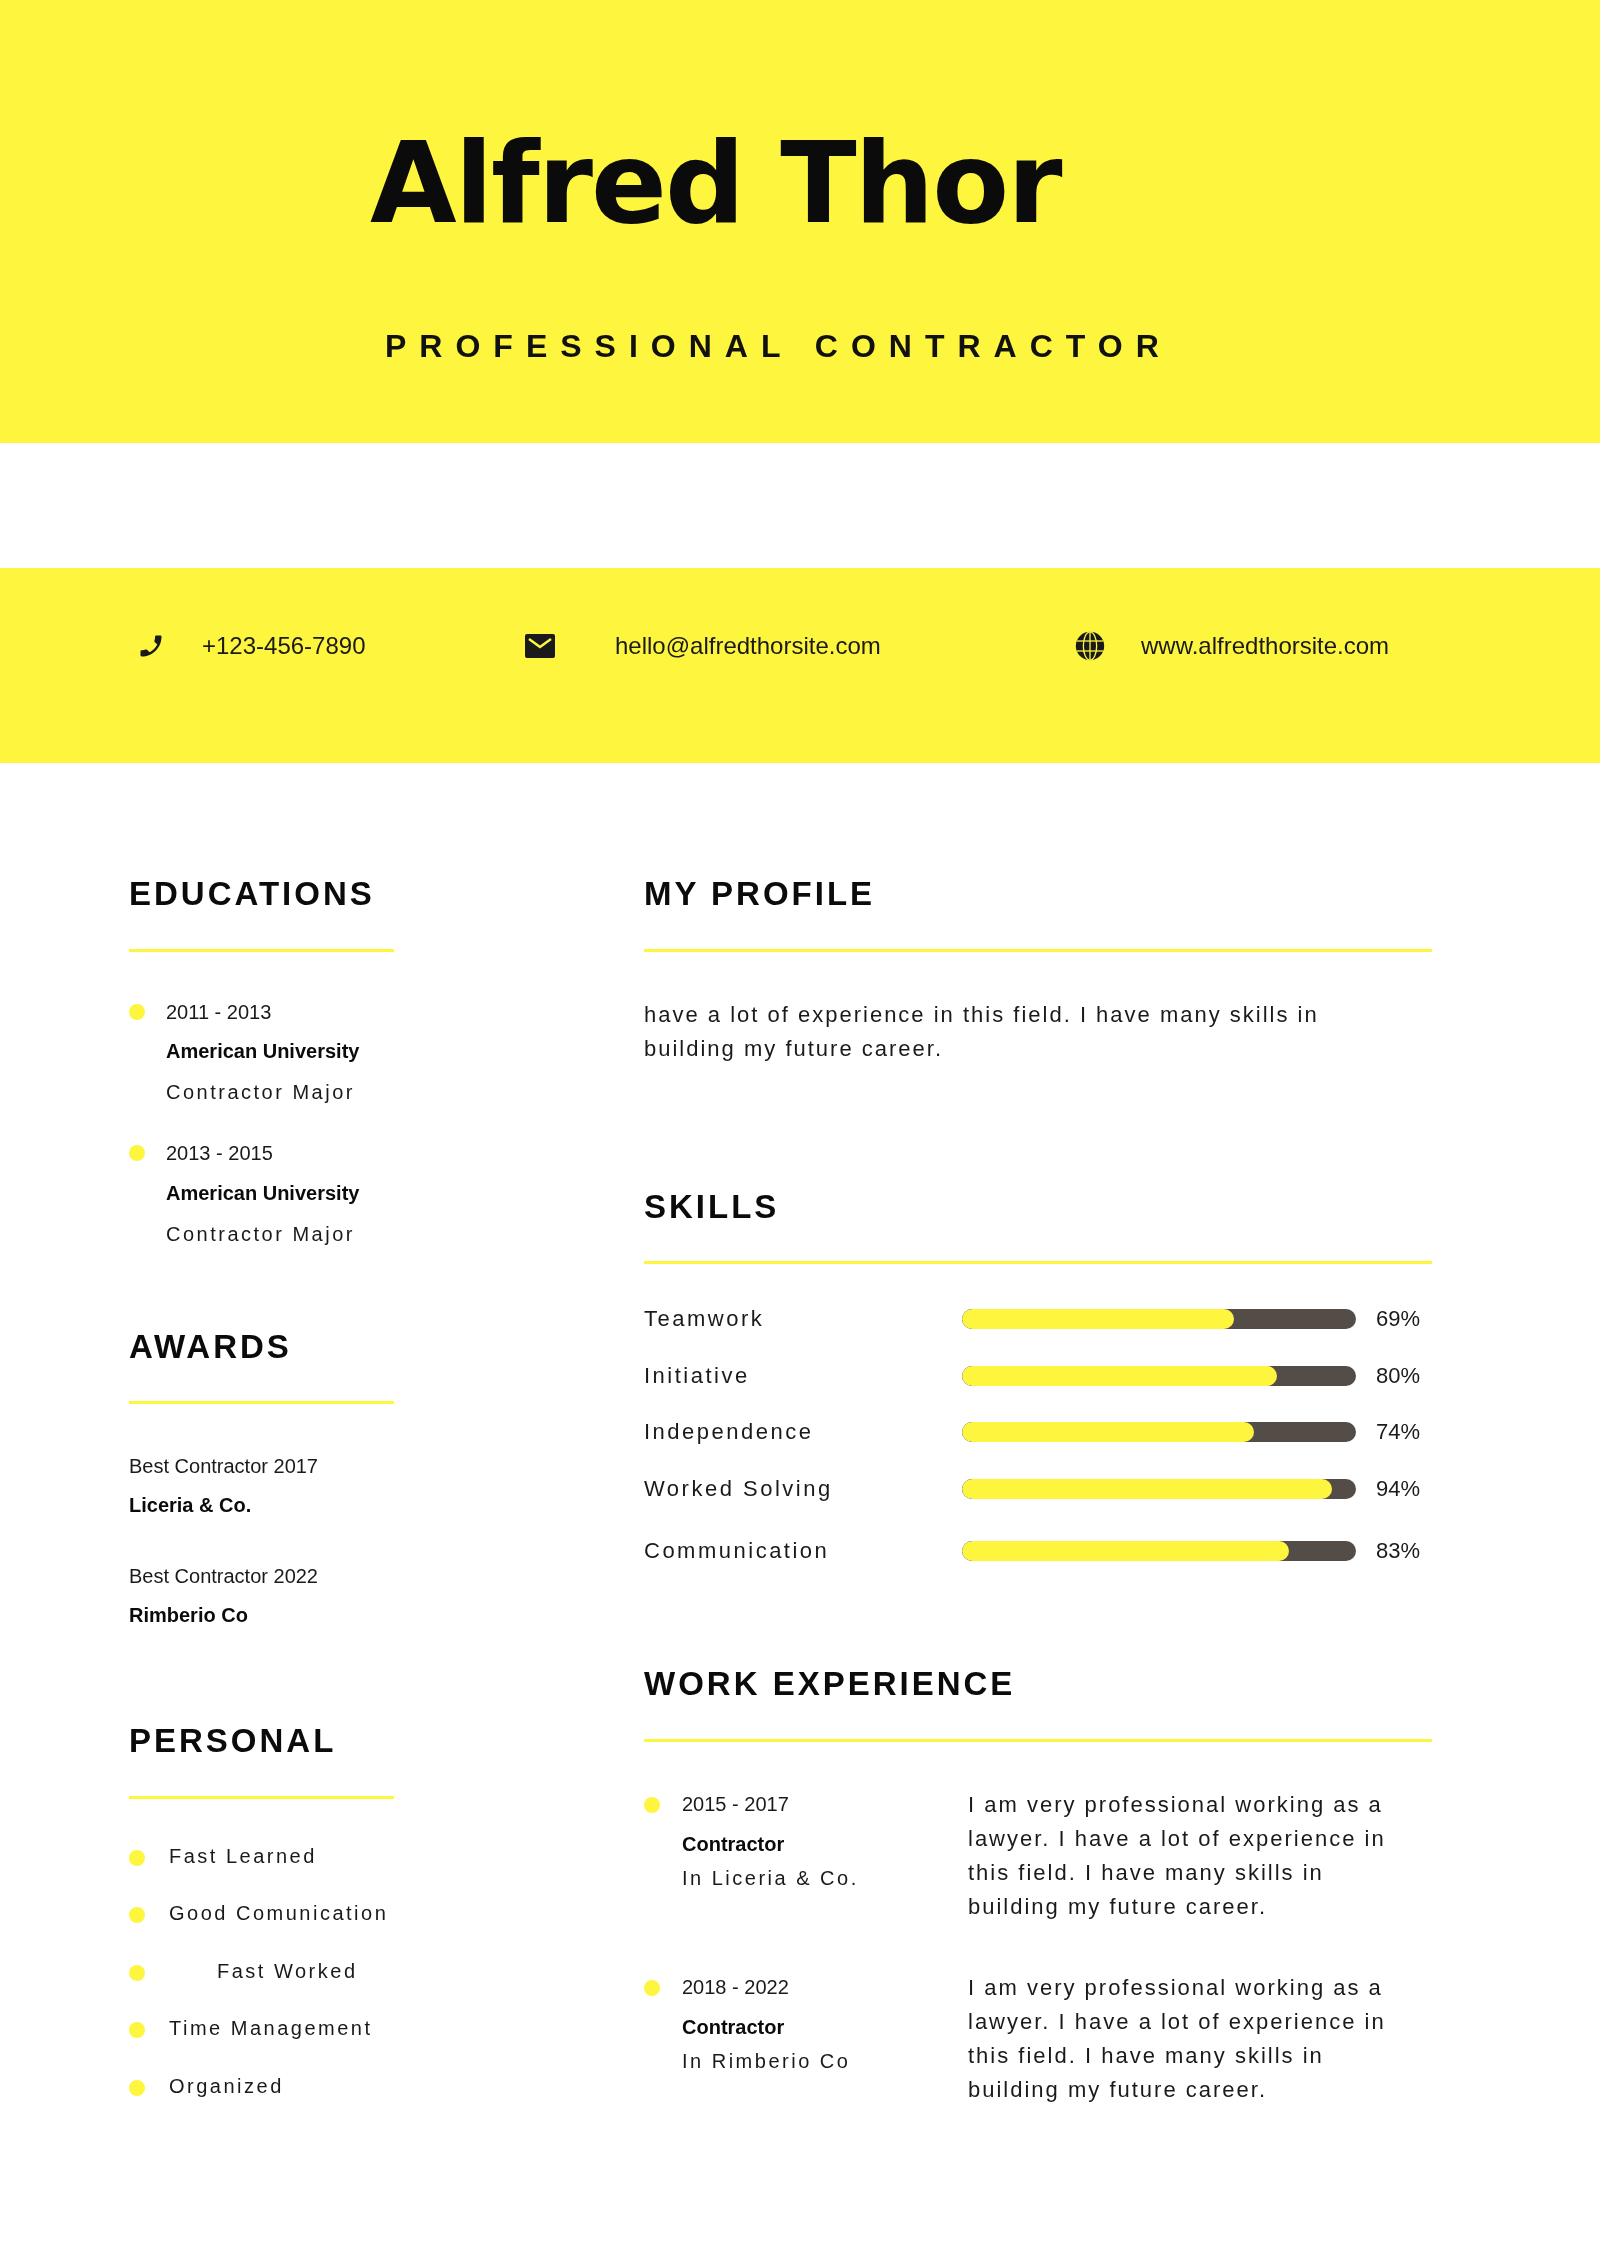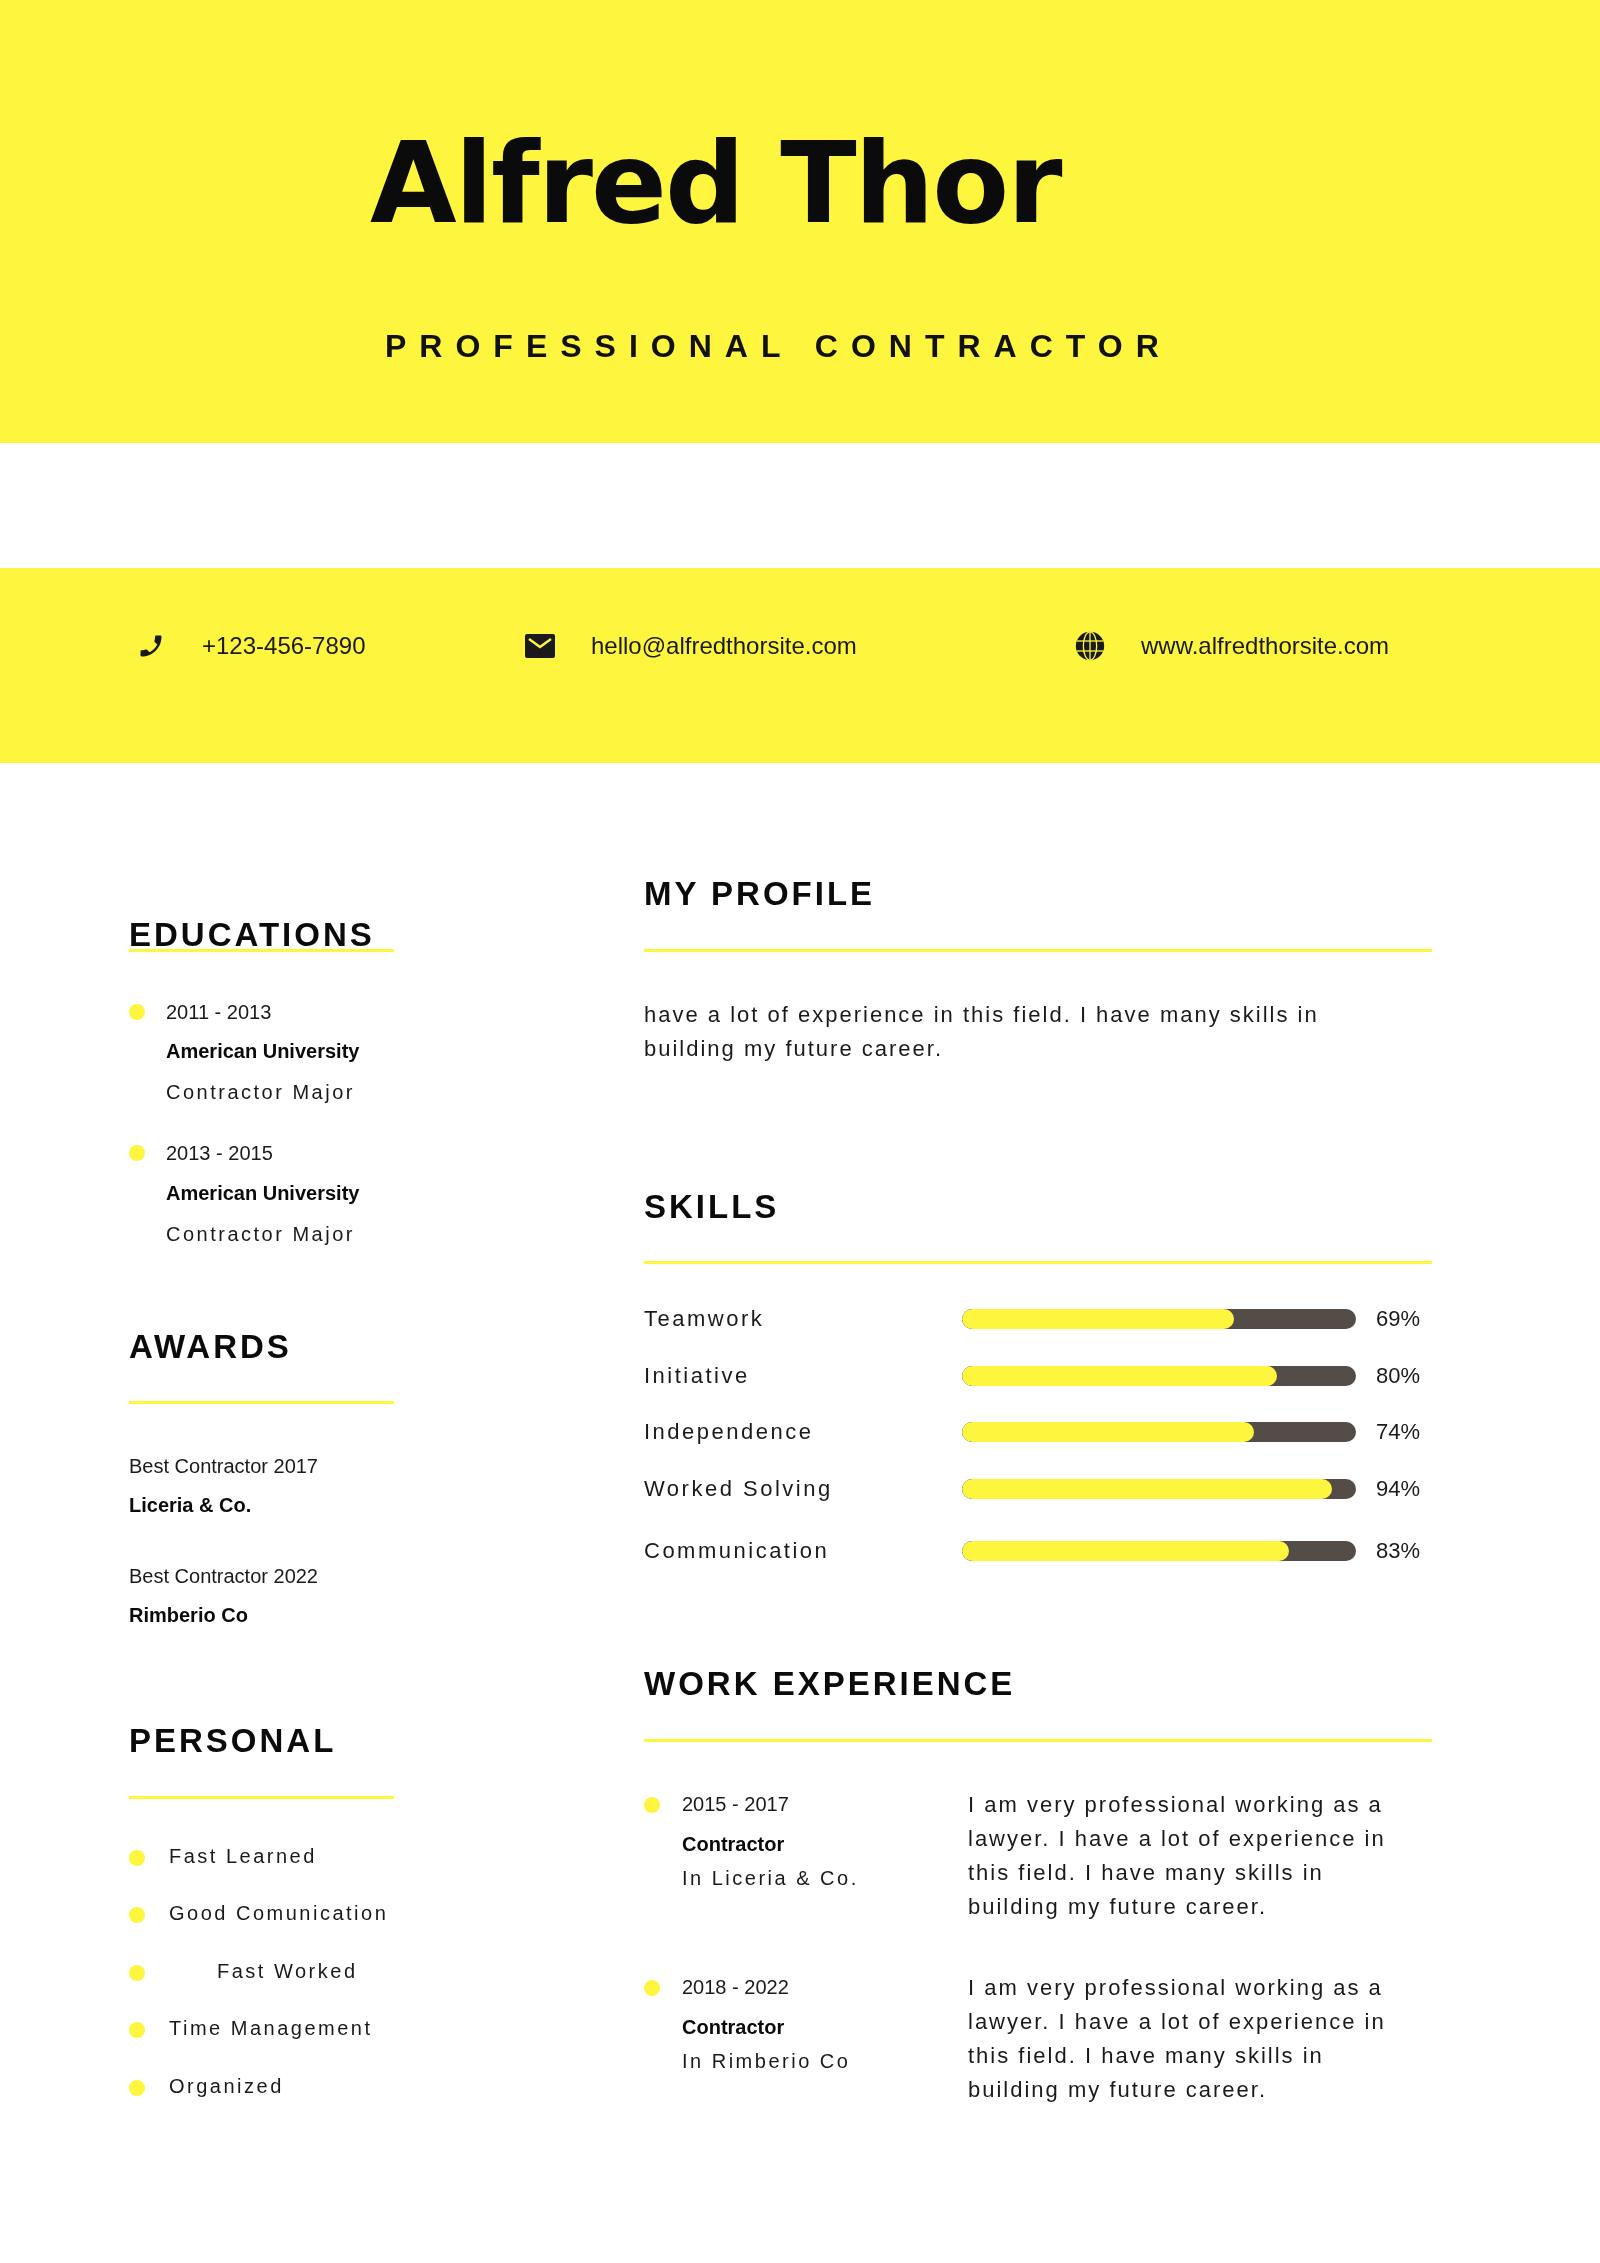--- a/index.html
+++ b/index.html
@@ -34,21 +34,21 @@
 
 <div class="abs band-contact"></div>
 <div class="abs contact-item" style="left:136px;">
   <span class="ic">
     <svg width="28" height="28" viewBox="0 0 24 24">
         <path fill="#1a1a1a" d="M6.6 10.8c1.4 2.8 3.8 5.1 6.6 6.6l2.2-2.2c.3-.3.7-.4 1-.2 1.1.4 2.3.6 3.6.6.6 0 1 .4 1 1V20c0 .6-.4 1-1 1C10.6 21 3 13.4 3 4c0-.6.4-1 1-1h3.5c.6 0 1 .4 1 1 0 1.3.2 2.5.6 3.6.1.3 0 .7-.2 1L6.6 10.8z" transform="scale(-1,1) translate(-24,0)"></path>
       </svg>
   </span>
   <span>+123-456-7890</span>
 </div>
-<div class="abs contact-item" style="left:525px;">
+<div class="abs contact-item" style="left:525px;gap:24px;">
   <span class="ic">
     <svg width="30" height="24" viewBox="0 0 30 24">
         <rect x="0" y="0" width="30" height="24" rx="2" fill="#1a1a1a"></rect>
         <path d="M4 5 L15 13 L26 5" stroke="#fef53f" stroke-width="2.5" fill="none"></path>
       </svg>
   </span>
   <span>hello@alfredthorsite.com</span>
 </div>
 <div class="abs contact-item" style="left:1075px;">
   <span class="ic">
@@ -56,21 +56,21 @@
         <circle cx="18" cy="18" r="17" fill="#1a1a1a"></circle>
         <ellipse cx="18" cy="18" rx="8" ry="17" fill="none" stroke="#fef53f" stroke-width="1.6"></ellipse>
         <line x1="18" y1="1" x2="18" y2="35" stroke="#fef53f" stroke-width="1.6"></line>
         <line x1="2" y1="12" x2="34" y2="12" stroke="#fef53f" stroke-width="1.6"></line>
         <line x1="2" y1="24" x2="34" y2="24" stroke="#fef53f" stroke-width="1.6"></line>
       </svg>
   </span>
   <span>www.alfredthorsite.com</span>
 </div>
 
-<div class="abs heading" style="left:129px; top:916px;">EDUCATIONS</div>
+<div class="abs heading" style="left:129px; top:875px;">EDUCATIONS</div>
 <div class="abs rule" style="left:129px; top:949px; width:265px;"></div>
 
 <div class="abs dot" style="left:129px; top:1004px;"></div>
 <div class="abs small" style="left:166px; top:1001px;">2011 - 2013</div>
 <div class="abs small bold" style="left:166px; top:1040px;">American University</div>
 <div class="abs small spaced" style="left:166px; top:1081px;">Contractor Major</div>
 
 <div class="abs dot" style="left:129px; top:1145px;"></div>
 <div class="abs small" style="left:166px; top:1142px;">2013 - 2015</div>
 <div class="abs small bold" style="left:166px; top:1182px;">American University</div>

